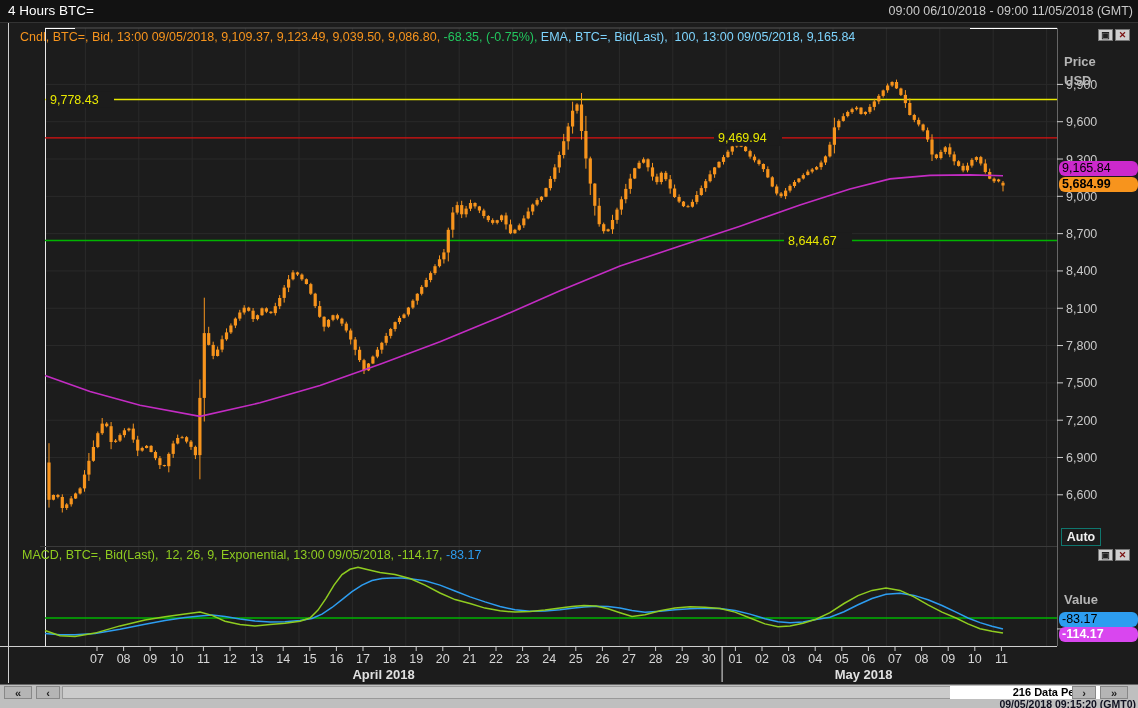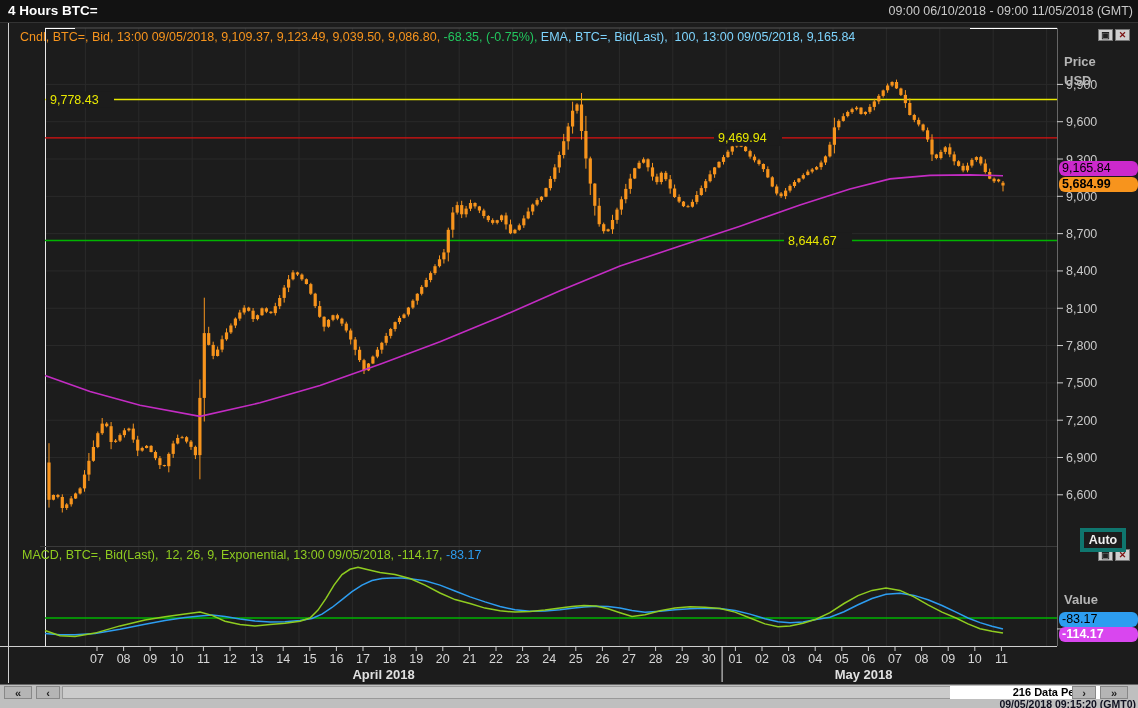--- a/index.html
+++ b/index.html
@@ -1,29 +1,29 @@
 <!DOCTYPE html>
 <html><head>
 <meta charset="utf-8">
 <style>
   html,body{margin:0;padding:0;background:#000;}
   #app{position:relative;width:1138px;height:708px;background:#1c1c1c;overflow:hidden;
        font-family:"Liberation Sans",sans-serif;-webkit-font-smoothing:antialiased;}
   .titlebar{position:absolute;left:0;top:0;width:1138px;height:22px;background:#121212;
             border-bottom:1px solid #333;}
-  .titlebar .title{position:absolute;left:8px;top:3px;font-size:13.5px;font-weight:bold;color:#fff;}
+  .titlebar .title{position:absolute;left:8px;top:3px;font-size:13.5px;font-weight:normal;color:#fff;}
   .titlebar .range{position:absolute;right:5px;top:4px;font-size:12.5px;color:#c9c9c9;}
   svg{position:absolute;left:0;top:0;}
   .legend{position:absolute;font-size:12.5px;white-space:pre;}
   .legend span{white-space:pre;}
   .axis-head{position:absolute;left:1064px;color:#b5b5b5;font-weight:bold;font-size:13px;line-height:19px;}
   .price-tag{position:absolute;left:1059px;width:76px;height:15px;font-size:12.5px;
              line-height:15px;padding-left:3px;color:#000;border-radius:6px;}
-  .auto-btn{position:absolute;left:1061px;top:528px;width:38px;height:16px;border:4px solid #0f766e;
-            color:#f0f0f0;font-weight:bold;font-size:12.5px;text-align:center;line-height:16px;background:#1c1c1c;margin-left:19px;}
+  .auto-btn{position:absolute;left:1061px;top:528px;width:38px;height:16px;border:1px solid #0f766e;
+            color:#f0f0f0;font-weight:bold;font-size:12.5px;text-align:center;line-height:16px;background:#1c1c1c;}
   .winicons{position:absolute;width:34px;height:13px;display:flex;gap:2px;}
   .wicon{width:15px;height:12px;background:#cfcfcf;border:1px solid #777;font-size:9px;line-height:11px;
          text-align:center;color:#222;font-weight:bold;box-sizing:border-box;}
   .wicon.close{color:#7a1010;}
   .bottombar{position:absolute;left:0;top:684px;width:1138px;height:24px;background:#bfbfbf;border-top:1px solid #666;}
   .sbtn{position:absolute;top:1px;height:13px;background:#b5b5b5;border:1px solid #888;color:#222;
         font-weight:bold;font-size:11px;line-height:12px;text-align:center;box-sizing:border-box;}
   .strack{position:absolute;top:1px;height:13px;background:#cbcbcb;border:1px solid #999;box-sizing:border-box;}
   .dp-label{position:absolute;top:1px;left:950px;width:116px;height:13px;background:#fff;color:#000;
             font-size:11px;font-weight:bold;text-align:center;line-height:13px;padding-left:46px;}

